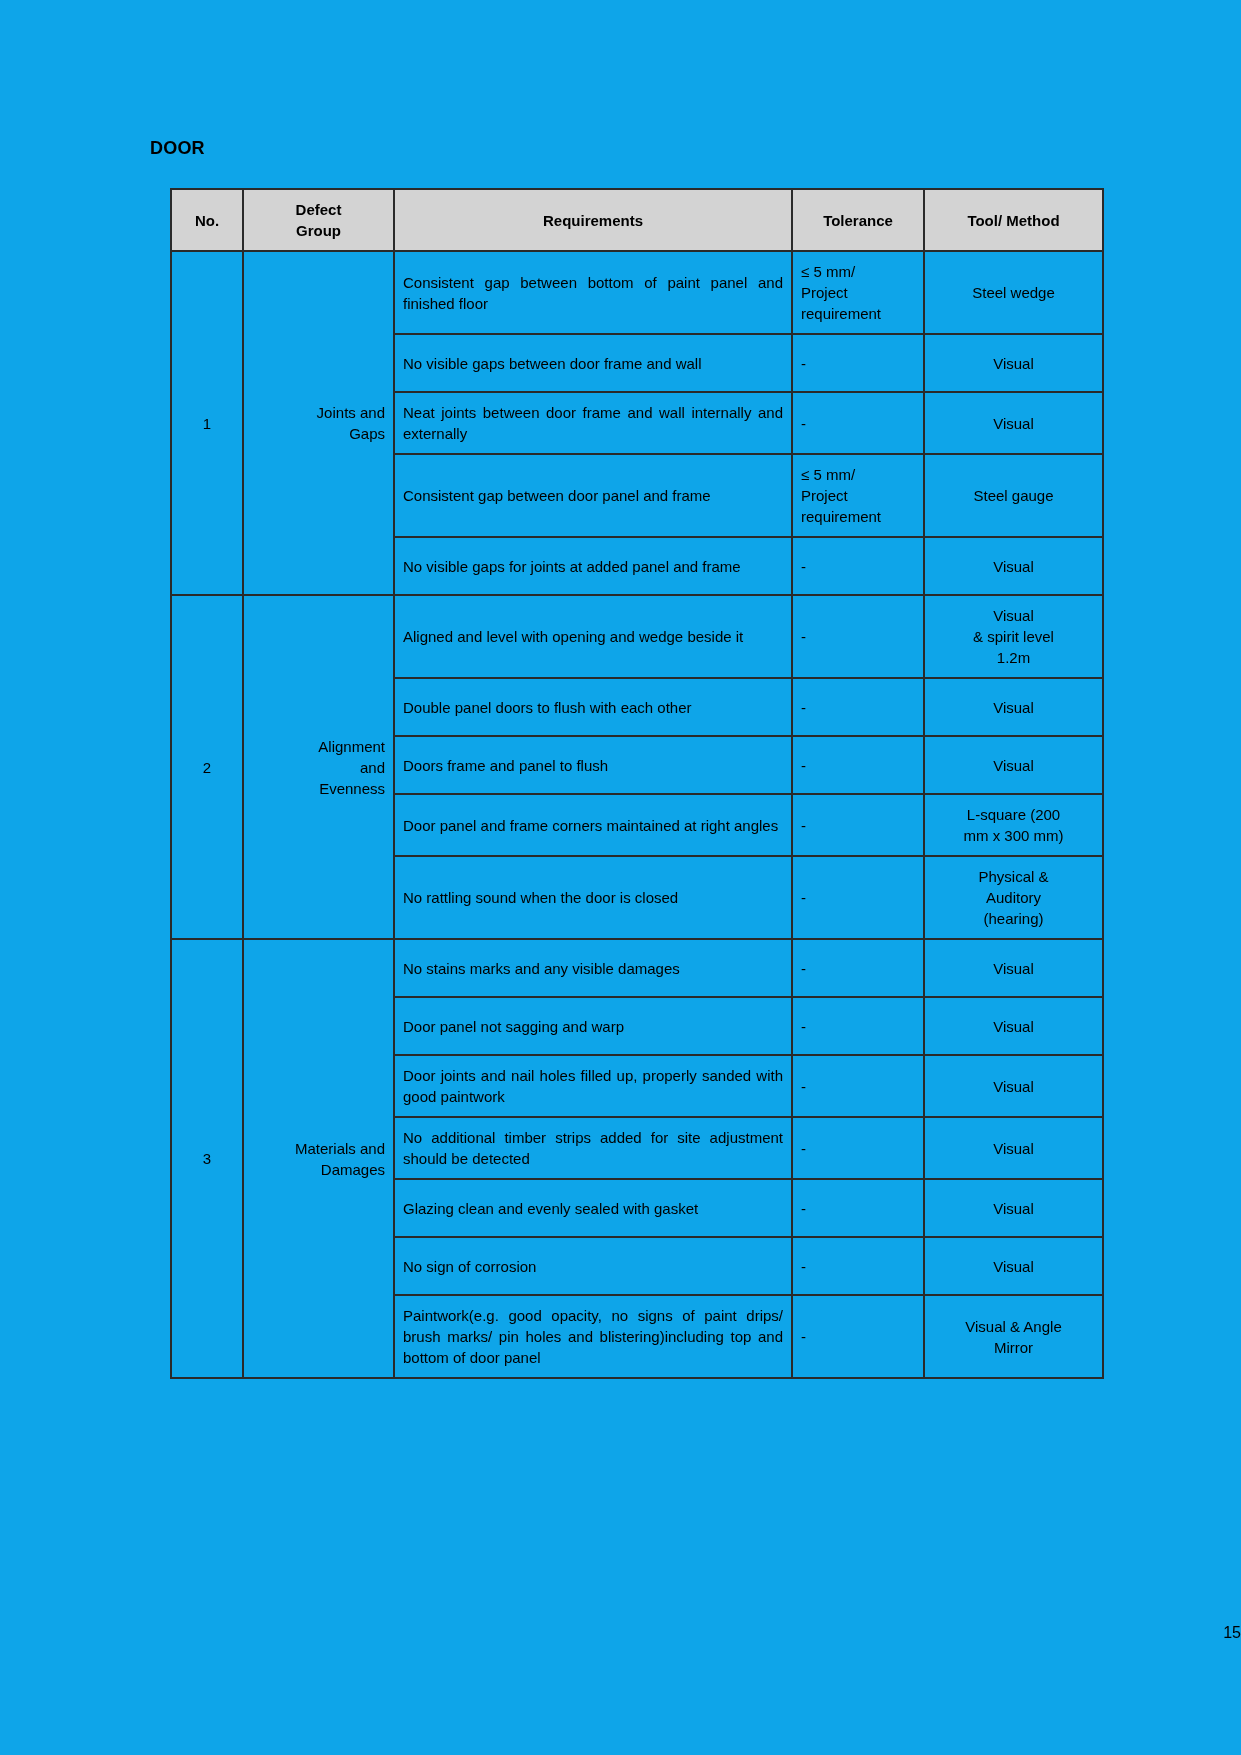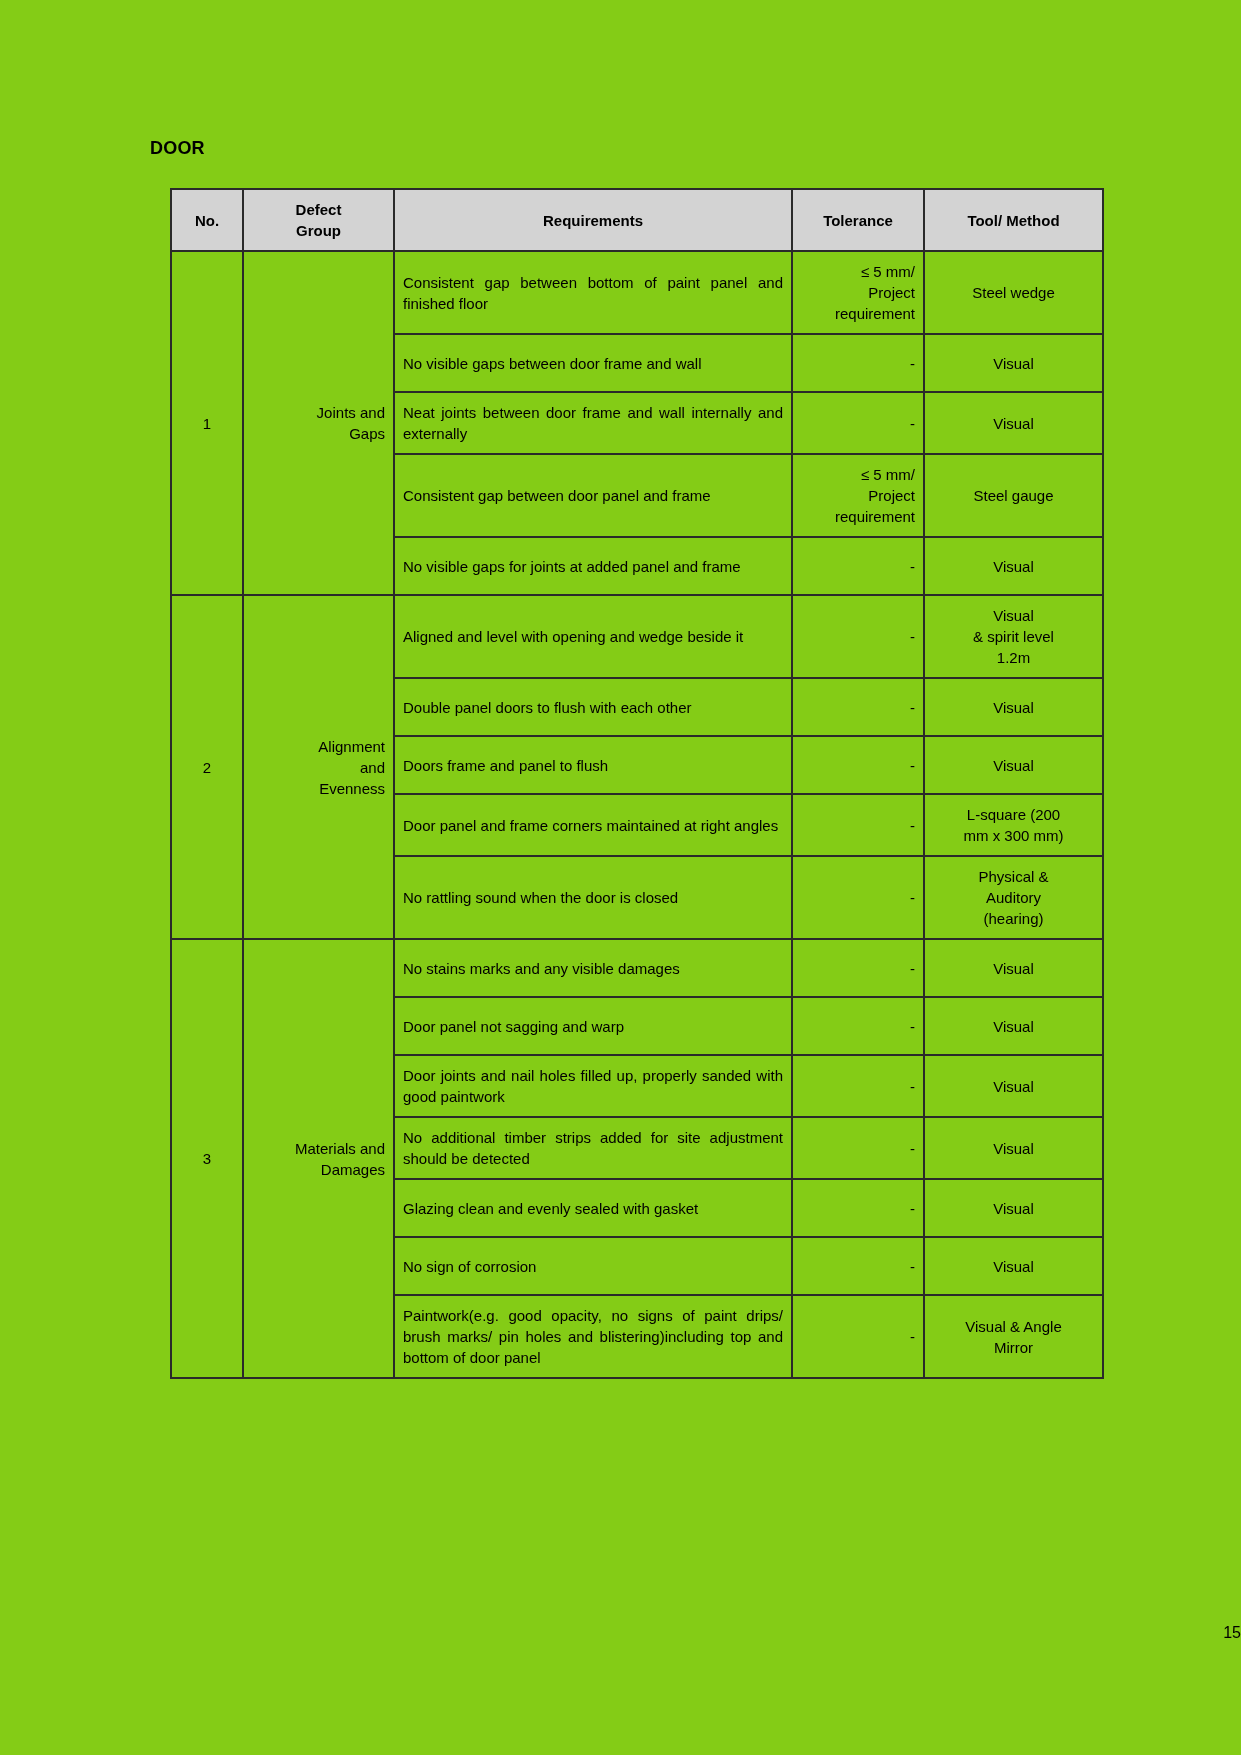--- a/index.html
+++ b/index.html
@@ -5,21 +5,21 @@
   * { margin: 0; padding: 0; box-sizing: border-box; }
   html, body { background: #ffffff; }
   body {
     font-family: "Liberation Sans", "DejaVu Sans", sans-serif;
     color: #000000;
   }
   .page {
     position: relative;
     width: 1241px;
     height: 1755px;
-    background: #84cc16;
+    background: #0ea5e9;
     overflow: hidden;
   }
   .doc-heading {
     position: absolute;
     left: 150px;
     top: 138px;
     font-size: 18px;
     font-weight: bold;
     color: #000000;
     letter-spacing: 0.2px;
@@ -56,21 +56,21 @@
     text-align: right;
     white-space: pre-line;
   }
   td.cell-req {
     text-align: justify;
     padding-left: 11px;
     padding-right: 9px;
     height: 58px;
   }
   td.cell-tol {
-    text-align: right;
+    text-align: left;
     white-space: pre-line;
     height: 58px;
     border-radius: 13px;
   }
   td.cell-tool {
     text-align: center;
     white-space: pre-line;
     height: 58px;
   }
   .page-number {

